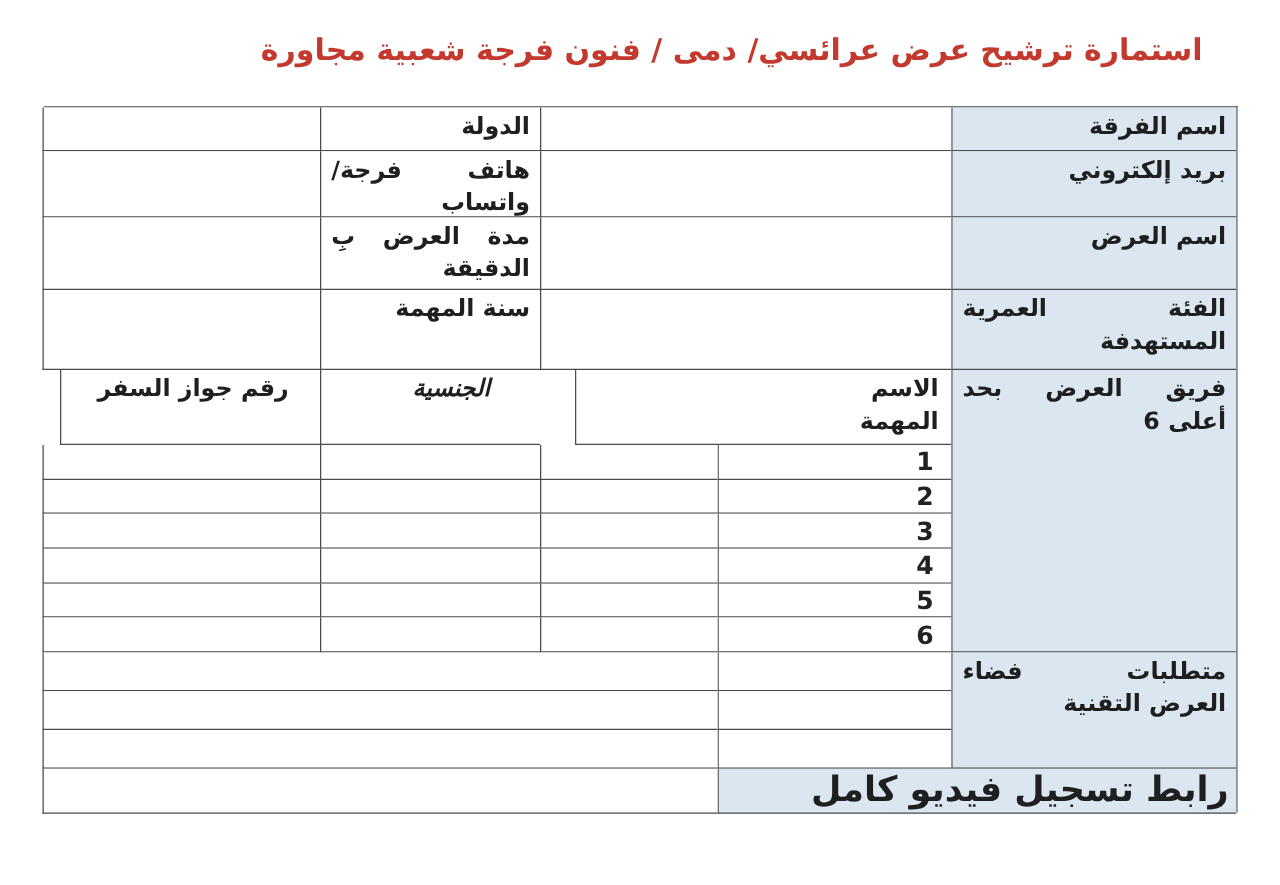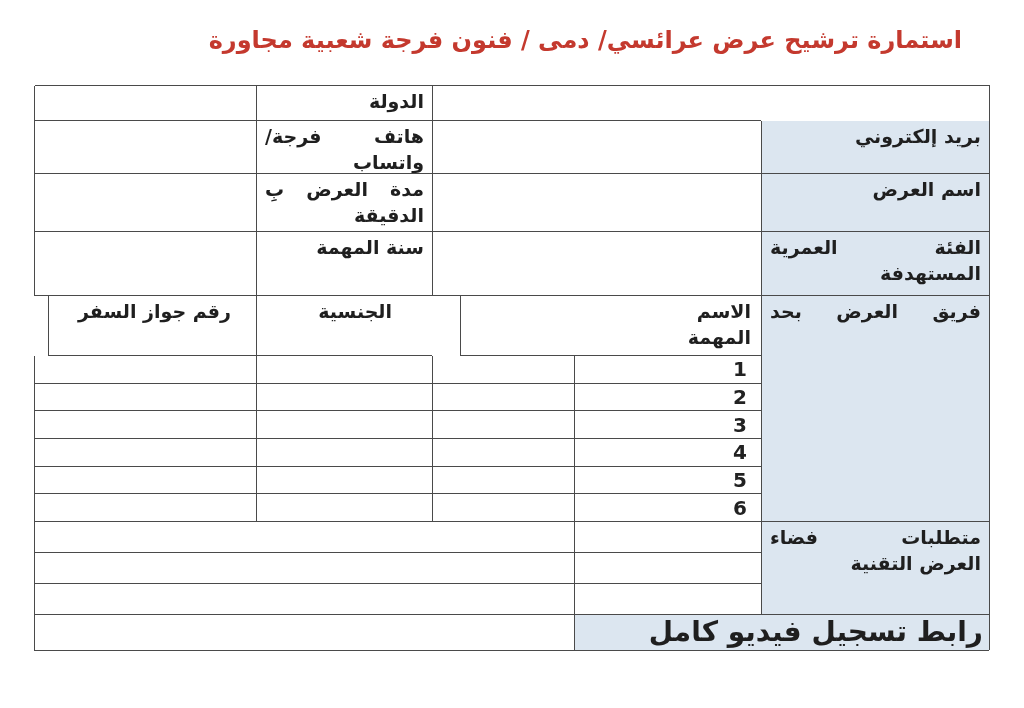--- a/index.html
+++ b/index.html
@@ -44,21 +44,21 @@
   .blue { background: #dce6f0; }
   .lbl {
     font-weight: 700;
     font-size: 19px;
     line-height: 26px;
     padding: 2px 8px 2px 8px;
   }
   .jline { display: flex; justify-content: space-between; }
   .jline span { white-space: nowrap; }
   .pad-md { padding-right: 25px; margin-left: 14px; }
-  .pad-lg { padding-right: 40px; }
+  .pad-lg { padding-right: 40px; font-style: italic; }
   .num-cell {
     display: flex; align-items: center; justify-content: flex-start;
     font-size: 20px; font-weight: 600;
     padding: 0 14px;
     color: #222;
   }
   .footer-lbl {
     font-weight: 700; font-size: 28px;
     line-height: 34px;
     padding: 0 6px;
@@ -66,20 +66,21 @@
 </style>
 </head>
 <body>
 
 <div class="page">
 
   <div class="doc-title">استمارة ترشيح عرض عرائسي/ دمى / فنون فرجة شعبية مجاورة</div>
 
   <div class="form-table">
 
+    <div class="cell blue lbl" style="grid-column:1;grid-row:1;">اسم الفرقة</div>
     <div class="cell" style="grid-column:2 / span 2;grid-row:1;"></div>
     <div class="cell lbl" style="grid-column:4;grid-row:1;padding-left:26px;">الدولة</div>
     <div class="cell" style="grid-column:5;grid-row:1;"></div>
 
     <div class="cell blue lbl" style="grid-column:1;grid-row:2;">بريد إلكتروني</div>
     <div class="cell" style="grid-column:2 / span 2;grid-row:2;"></div>
     <div class="cell lbl" style="grid-column:4;grid-row:2;">
       <div class="jline">
           <span>هاتف</span>
           <span>فرجة/</span>
@@ -110,20 +111,21 @@
     <div class="cell" style="grid-column:2 / span 2;grid-row:4;"></div>
     <div class="cell lbl" style="grid-column:4;grid-row:4;">سنة المهمة</div>
     <div class="cell" style="grid-column:5;grid-row:4;"></div>
 
     <div class="cell blue lbl" style="grid-column:1;grid-row:5 / span 7;">
       <div class="jline">
           <span>فريق</span>
           <span>العرض</span>
           <span>بحد</span>
         </div>
+      <div>أعلى 6</div>
     </div>
     <div class="cell lbl" style="grid-column:2 / span 2;grid-row:5;padding-right:10px;margin-left:28px;">
       <div>الاسم</div>
       <div>المهمة</div>
     </div>
     <div class="cell lbl pad-lg" style="grid-column:4;grid-row:5;">الجنسية</div>
     <div class="cell lbl pad-md" style="grid-column:5;grid-row:5;">رقم جواز السفر</div>
 
     <div class="cell num-cell" style="grid-column:2;grid-row:6;">1</div>
     <div class="cell" style="grid-column:3;grid-row:6;"></div>

